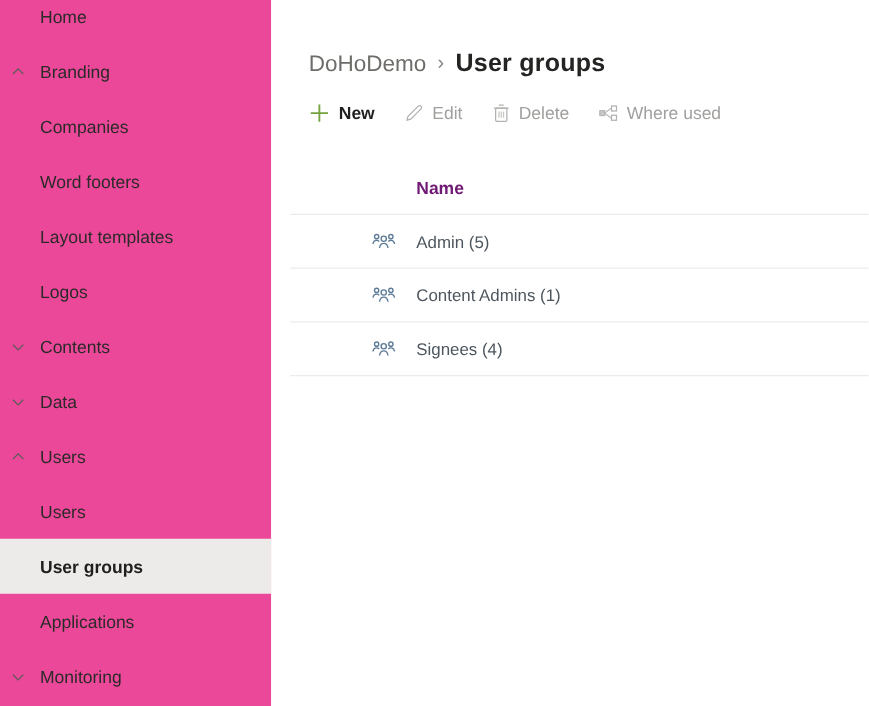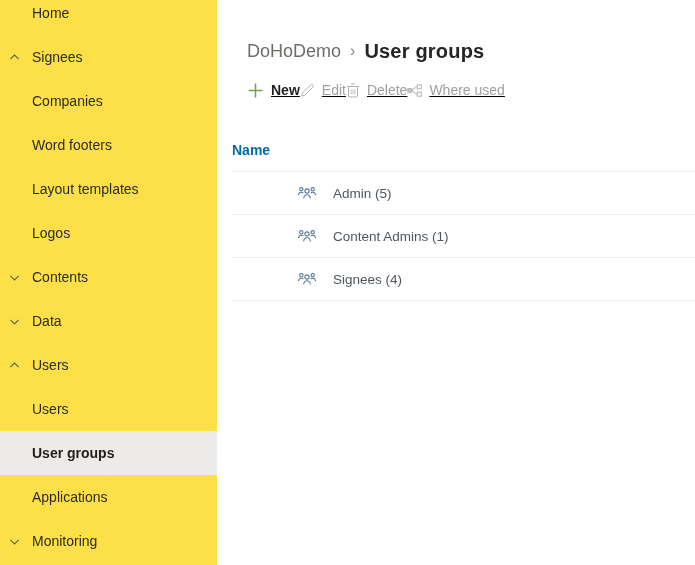--- a/index.html
+++ b/index.html
@@ -7,21 +7,21 @@
   body {
     font-family:"Liberation Sans","DejaVu Sans",sans-serif;
     background:#ffffff;
     overflow:hidden;
   }
   .app { display:flex; width:695px; height:565px; background:#ffffff; }
 
   
   .sidebar {
     width:217px; min-width:217px; height:100%;
-    background:#fde047; overflow:hidden;
+    background:#ec4899; overflow:hidden;
   }
   .nav { margin-top:-9px; }
   .nav-item {
     position:relative; height:44px;
     display:flex; align-items:center;
     font-size:14px; color:#2b2a29; cursor:pointer;
     white-space:nowrap;
   }
   .nav-item.lvl0 { padding-left:32px; }
   .nav-item.lvl1 { padding-left:32px; }
@@ -39,39 +39,39 @@
   .breadcrumb {
     margin:36px 0 0 30px; height:30px;
     display:flex; align-items:center;
   }
   .crumb-parent { font-size:18px; color:#6f6d6a; cursor:pointer; }
   .crumb-sep { margin:0 9px; color:#8a8886; font-size:16px; }
   .crumb-current { font-size:20px; font-weight:700; color:#252423; letter-spacing:.2px; }
 
   .toolbar {
     margin:12px 8px 0 30px; height:24px;
-    display:flex; align-items:center; text-decoration:underline;
+    display:flex; align-items:center; gap:24px;
   }
   .tb-btn {
     display:flex; align-items:center; gap:7px;
     font-size:14px; background:none; border:none;
     font-family:inherit; cursor:pointer; padding:0;
   }
   .tb-btn.enabled { color:#201f1e; font-weight:600; }
   .tb-btn.disabled { color:#a19f9d; cursor:default; }
   .tb-btn svg { display:block; }
 
   
   .table { margin:26px 0 0 15px; }
   .thead {
     height:44px; display:flex; align-items:center;
     border-bottom:1px solid #edebe9;
   }
   .th-name {
-    font-size:14px; font-weight:700; color:#0369a1;
+    margin-left:101px; font-size:14px; font-weight:700; color:#701a75;
   }
   .trow {
     height:43px; display:flex; align-items:center;
     border-bottom:1px solid #edebe9; cursor:pointer;
   }
   .cell-icon { width:101px; }
   .cell-icon svg { display:block; margin-left:65px; }
   .cell-name { font-size:13.5px; color:#4d565e; }
 </style>
 </head>
@@ -85,21 +85,21 @@
       <div class="nav-item lvl0">
         <span>Home</span>
       </div>
 
       <div class="nav-item lvl0">
         <span class="chev">
           <svg width="11" height="11" viewBox="0 0 12 12">
               <polyline points="1.5,7.8 6,3.3 10.5,7.8" fill="none" stroke="#5d5b58" stroke-width="1.1"></polyline>
             </svg>
         </span>
-        <span>Signees</span>
+        <span>Branding</span>
       </div>
 
       <div class="nav-item lvl1">
         <span>Companies</span>
       </div>
 
       <div class="nav-item lvl1">
         <span>Word footers</span>
       </div>
 

